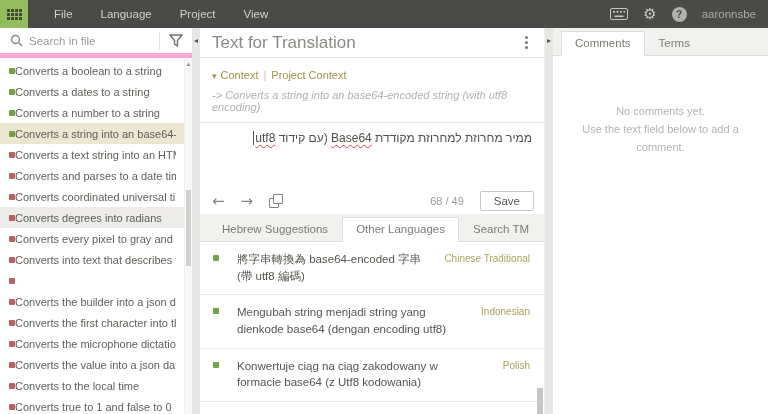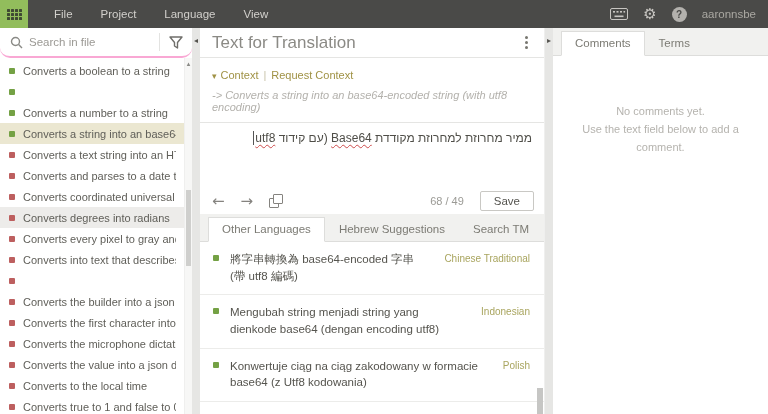--- a/index.html
+++ b/index.html
@@ -18,28 +18,28 @@
   .tb-icon { color:#c7c5c1; display:flex; align-items:center; cursor:pointer; }
   .gear-glyph { font-size:15px; line-height:1; color:#c7c5c1; font-family:"DejaVu Sans", sans-serif; }
   .help-circle { width:15px; height:15px; border-radius:50%; background:#b3b1ad; color:#4a4a48; font-size:10px; font-weight:bold; display:flex; align-items:center; justify-content:center; }
   .username { color:#aaa8a2; font-size:11.5px; }
 
   
   .body { flex:1; display:flex; min-height:0; }
 
   
   .sidebar { width:192px; flex:0 0 192px; display:flex; flex-direction:column; background:#fff; min-height:0; }
-  .searchbar { height:30px; flex:0 0 30px; border-bottom:2px solid #f9a8d4; display:flex; align-items:center; padding-left:10px;border-radius:10px; }
+  .searchbar { height:30px; flex:0 0 30px; border-bottom:5px solid #f9a8d4; display:flex; align-items:center; padding-left:10px; }
   .searchbar svg { flex:0 0 auto; }
   .search-input { border:none; outline:none; flex:1; min-width:0; font-size:11.5px; padding:0 6px; color:#77766f; font-family:inherit; }
   .search-input::placeholder { color:#9b9994; }
   .search-sep { width:1px; height:18px; background:#e3e3e1; }
   .funnel-btn { width:32px; display:flex; align-items:center; justify-content:center; cursor:pointer; align-self:stretch; }
   .list-wrap { flex:1; position:relative; overflow:hidden; padding-top:2px; }
-  .sidebar-row { display:flex; align-items:center; gap:8px; height:21px; padding:0 16px 0 9px; font-size:11px; color:#5f5e58; cursor:pointer; white-space:nowrap; }
+  .sidebar-row { display:flex; align-items:center; height:21px; padding:0 16px 0 9px; font-size:11px; color:#5f5e58; cursor:pointer; white-space:nowrap; }
   .sidebar-row .dot { width:6px; height:6px; border-radius:1px; flex:0 0 6px; }
   .dot.green { background:var(--status-translated,#74a144); }
   .dot.red { background:var(--status-untranslated,#bd5f5f); }
   .sidebar-row.active { background:var(--active-item-bg,#ebe7d1); }
   .sidebar-row.hover { background:#edecea; }
   .row-label { overflow:hidden; text-overflow:clip; }
   .v-scrollbar { position:absolute; top:0; right:0; bottom:0; width:8px; background:#f7f7f6; border-left:1px solid #efefee; }
   .v-scrollbar .up { position:absolute; top:2px; left:0; right:0; text-align:center; font-size:7px; color:#8a8a86; cursor:pointer; }
   .v-scrollbar .thumb { position:absolute; top:132px; left:1px; right:1px; height:76px; background:#cfcfcd; cursor:pointer; }
 
@@ -72,21 +72,21 @@
   .char-counter { font-size:11px; color:#9b9a95; }
   .save-btn { font-size:11.5px; color:#55544f; background:#fff; border:1px solid #c9c8c4; border-radius:2px; padding:3px 13px; cursor:pointer; font-family:inherit; }
 
   
   .tabbar { display:flex; background:#f1f1ef; border-bottom:1px solid #dddddb; padding:3px 8px 0 8px; flex:0 0 auto; }
   .tab { font-size:11.5px; color:#7c7b74; padding:5px 13px 6px; border:1px solid transparent; margin-bottom:-1px; cursor:pointer; white-space:nowrap; }
   .tab.active { background:#fff; border-color:#dddddb; border-bottom-color:#fff; border-radius:1px 1px 0 0; }
 
   
   .suggestions { flex:1; min-height:0; overflow:hidden; position:relative; }
-  .sg-row { display:flex; align-items:flex-start; gap:11px; padding:9px 14px 10px 13px; border-bottom:1px solid #ececea; cursor:pointer; }
+  .sg-row { display:flex; align-items:flex-start; gap:18px; padding:9px 14px 10px 13px; border-bottom:1px solid #ececea; cursor:pointer; }
   .sg-row .bullet { width:6px; height:6px; border-radius:1px; background:var(--status-translated,#74a144); flex:0 0 6px; margin-top:4px; }
   .sg-text { flex:1; font-size:11.5px; color:#55544e; line-height:1.45; padding-right:4px; }
   .sg-lang { margin-left:auto; font-size:10px; color:var(--language-label,#a9a55f); white-space:nowrap; padding-top:2px; }
   .sg-scroll-thumb { position:absolute; right:1px; bottom:0; width:6px; height:26px; background:#c6c6c4; }
 
   
   .comments-panel { width:215px; flex:0 0 215px; display:flex; flex-direction:column; background:#fff; }
   .comments-empty { flex:1; padding:46px 18px 0; text-align:center; font-size:11px; color:#b5b3ae; line-height:1.65; }
 </style>
 </head>
@@ -106,22 +106,22 @@
           <i></i>
           <i></i>
           <i></i>
           <i></i>
           <i></i>
           <i></i>
       </div>
     </div>
     <nav class="menus" id="menus">
         <div class="menu-item">File</div>
+        <div class="menu-item">Language</div>
         <div class="menu-item">Project</div>
-        <div class="menu-item">Language</div>
         <div class="menu-item">View</div>
       </nav>
     <div class="topbar-right">
       <span class="tb-icon">
         <svg width="18" height="12" viewBox="0 0 18 12">
             <rect x="0.5" y="0.5" width="17" height="11" rx="1.5" fill="none" stroke="#c7c5c1"></rect>
             <rect x="3" y="3" width="2" height="1.6" fill="#c7c5c1"></rect>
             <rect x="6.5" y="3" width="2" height="1.6" fill="#c7c5c1"></rect>
             <rect x="10" y="3" width="2" height="1.6" fill="#c7c5c1"></rect>
             <rect x="13.5" y="3" width="1.6" height="1.6" fill="#c7c5c1"></rect>
@@ -153,20 +153,21 @@
         </span>
       </div>
       <div class="list-wrap">
         <div id="sidebar-list">
             <div class="sidebar-row">
               <span class="dot green"></span>
               <span class="row-label">Converts a boolean to a string</span>
             </div>
             <div class="sidebar-row">
               <span class="dot green"></span>
+              <span class="row-label">Converts a dates to a string</span>
             </div>
             <div class="sidebar-row">
               <span class="dot green"></span>
               <span class="row-label">Converts a number to a string</span>
             </div>
             <div class="sidebar-row active">
               <span class="dot green"></span>
               <span class="row-label">Converts a string into an base64-encod...</span>
             </div>
             <div class="sidebar-row">
@@ -236,39 +237,39 @@
       <div class="editor-header">
         <span>Text for Translation</span>
         <span class="kebab">
             <i></i>
             <i></i>
             <i></i>
           </span>
       </div>
       <div class="source-block">
         <div class="context-row">
-          <span class="caret">▾</span><a>Context</a><span class="bar">|</span><a>Request Context</a>
+          <span class="caret">▾</span><a>Context</a><span class="bar">|</span><a>Project Context</a>
         </div>
         <div class="context-value">-&gt; Converts a string into an base64-encoded string (with utf8 encoding)</div>
       </div>
       <div class="translate-area" id="translate-area" dir="rtl"><span>ממיר מחרוזת למחרוזת מקודדת </span><span class="miss">Base64</span><span> (עם קידוד </span><span class="miss caret-seg">utf8</span></div>
       <div class="editor-toolbar">
         <span class="nav-arrow">←</span>
         <span class="nav-arrow">→</span>
         <span class="copy-icon">
             <i class="b"></i>
             <i class="f"></i>
           </span>
         <span class="tb-spacer"></span>
         <span class="char-counter">68 / 49</span>
         <button class="save-btn">Save</button>
       </div>
       <div class="tabbar" id="editor-tabs">
+          <div class="tab">Hebrew Suggestions</div>
           <div class="tab active">Other Languages</div>
-          <div class="tab">Hebrew Suggestions</div>
           <div class="tab">Search TM</div>
         </div>
       <div class="suggestions">
         <div id="suggestions-list">
             <div class="sg-row">
               <span class="bullet"></span>
               <span class="sg-text">將字串轉換為 base64-encoded 字串 (帶 utf8 編碼)</span>
               <span class="sg-lang">Chinese Traditional</span>
             </div>
             <div class="sg-row">

